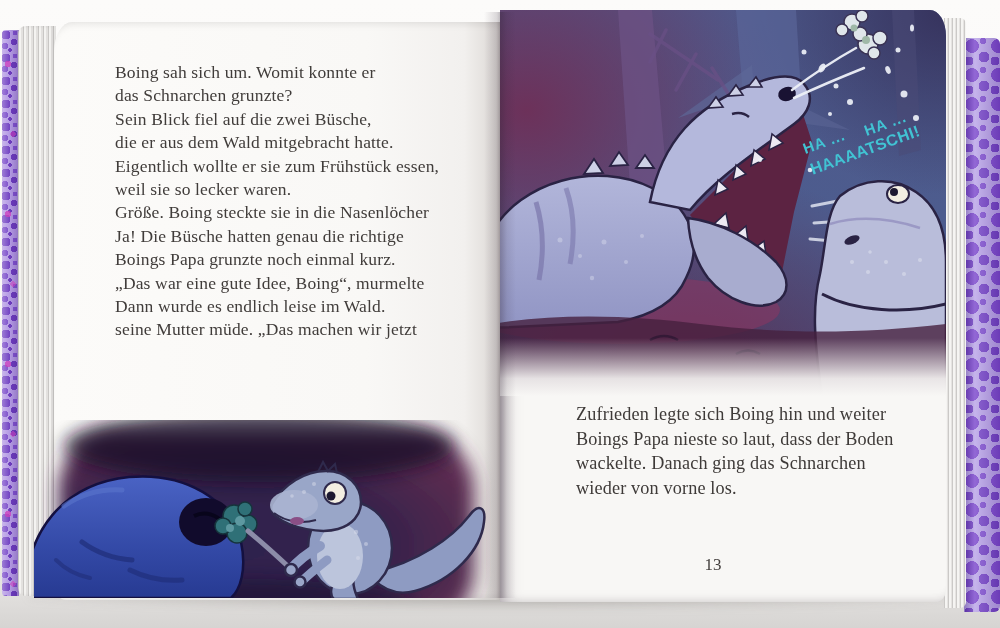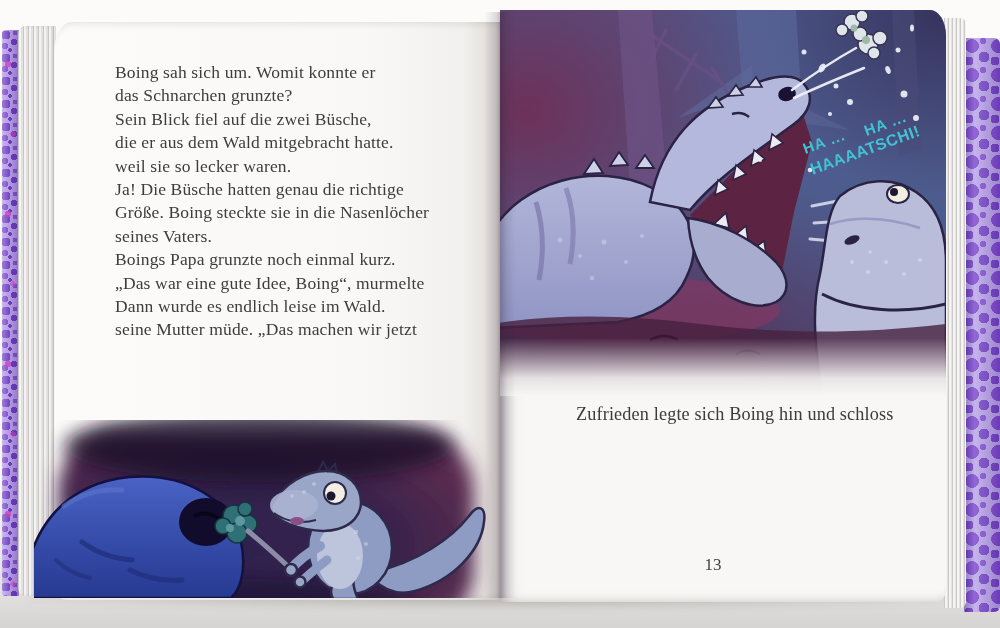--- a/index.html
+++ b/index.html
@@ -88,24 +88,24 @@
   <div class="pages-edge-left"></div>
   <div class="pages-edge-right"></div>
 
   <div class="page-left"></div>
 
   <div class="text-left">
     <div>Boing sah sich um. Womit konnte er</div>
     <div>das Schnarchen grunzte?</div>
     <div>Sein Blick fiel auf die zwei Büsche,</div>
     <div>die er aus dem Wald mitgebracht hatte.</div>
+    <div>Eigentlich wollte er sie zum Frühstück essen,</div>
     <div>weil sie so lecker waren.</div>
+    <div>Größe. Boing steckte sie in die Nasenlöcher</div>
     <div>Ja! Die Büsche hatten genau die richtige</div>
-    <div>Größe. Boing steckte sie in die Nasenlöcher</div>
-    <div>seines Vaters.</div>
     <div>Boings Papa grunzte noch einmal kurz.</div>
     <div>„Das war eine gute Idee, Boing“, murmelte</div>
     <div>Dann wurde es endlich leise im Wald.</div>
     <div>seine Mutter müde. „Das machen wir jetzt</div>
   </div>
 
   <div class="illus-left">
     <svg viewBox="0 0 462 178" preserveAspectRatio="none">
       <defs>
         <radialGradient id="lbg" cx="42%" cy="58%" r="78%">
@@ -333,19 +333,22 @@
 
     <div class="speech">
       <div>
         <span class="r1a">HA ...</span><span class="r1b">HA ...</span>
       </div>
       <div class="r2">HAAAATSCHI!</div>
     </div>
   </div>
 
   <div class="text-right">
-    <div>Zufrieden legte sich Boing hin und schloss</div>
+    <div>Zufrieden legte sich Boing hin und weiter</div>
+    <div>Boings Papa nieste so laut, dass der Boden</div>
+    <div>wackelte. Danach ging das Schnarchen</div>
+    <div>wieder von vorne los.</div>
   </div>
 
   <div class="page-num">13</div>
 
   <div class="gutter"></div>
 </div>
 
 </body></html>

